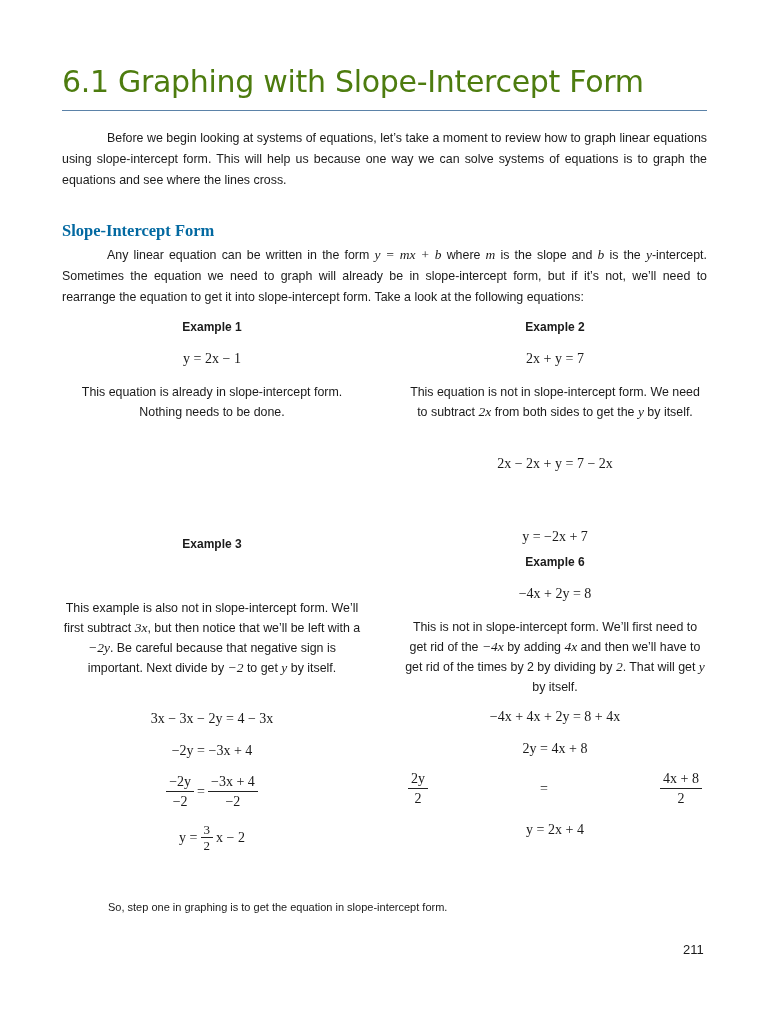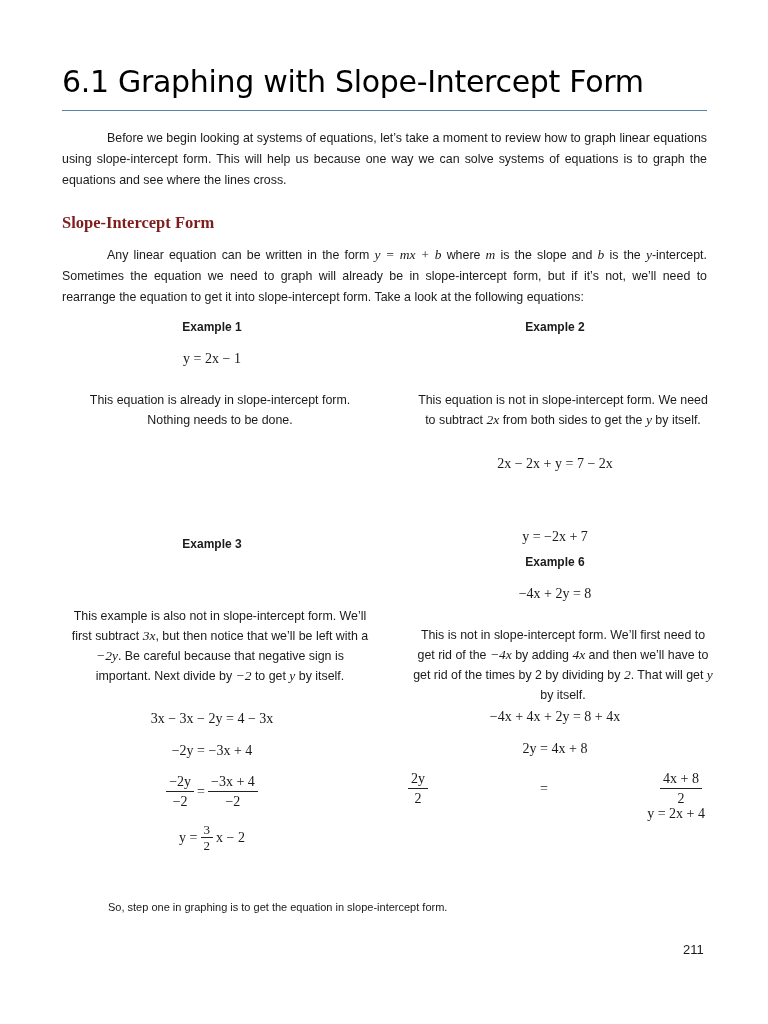--- a/index.html
+++ b/index.html
@@ -1,35 +1,35 @@
 <!DOCTYPE html>
 <html><head>
 <meta charset="utf-8">
 <style>
   html, body { margin: 0; padding: 0; background: #ffffff; }
   body { width: 768px; height: 1024px; position: relative; overflow: hidden;
          font-family: "Liberation Sans", "DejaVu Sans", sans-serif; color: #1a1a1a; }
   .page { position: absolute; left: 0; top: 0; width: 768px; height: 1024px; }
   .title { position: absolute; left: 62px; top: 64px; font-family: "DejaVu Sans", sans-serif;
-           font-size: 30px; color: #000000; letter-spacing: -0.3px; font-weight: normal; margin: 0; }
+           font-size: 30px; color: #4d7c0f; letter-spacing: -0.3px; font-weight: normal; margin: 0; }
   .title-rule { position: absolute; left: 62px; top: 110px; width: 645px; height: 1px; background: #5b82a8; }
   .para { position: absolute; left: 62px; width: 645px; font-size: 12.4px; line-height: 21px;
           text-align: justify; margin: 0; }
   .para .indent { display: inline-block; width: 45px; }
   .p1 { top: 128px; }
-  .h2 { position: absolute; left: 62px; top: 213px; margin: 0; font-family: "Liberation Serif", "DejaVu Serif", serif;
-        font-weight: bold; font-size: 16.5px; color: #7f1d1d; }
+  .h2 { position: absolute; left: 62px; top: 221px; margin: 0; font-family: "Liberation Serif", "DejaVu Serif", serif;
+        font-weight: bold; font-size: 16.5px; color: #0369a1; }
   .p2 { top: 244px; }
   .m { font-family: "Liberation Serif", "DejaVu Serif", serif; font-style: italic; font-size: 13.5px; }
   .col { position: absolute; width: 300px; text-align: center; }
   .col-left { left: 62px; }
   .col-right { left: 405px; }
   .ex-title { font-weight: bold; font-size: 12px; margin: 0; position: absolute; left: 0; width: 100%; }
   .eq { font-family: "Liberation Serif", "DejaVu Serif", serif; font-size: 14px; position: absolute; left: 0; width: 100%; }
-  .desc { font-size: 12.4px; line-height: 20px; position: absolute; left: 0; width: 100%; margin: 8px; }
+  .desc { font-size: 12.4px; line-height: 20px; position: absolute; left: 0; width: 100%; margin: 0; }
   .frac-row { position: absolute; left: 0; width: 100%; display: flex; justify-content: center; align-items: center;
               font-family: "Liberation Serif", "DejaVu Serif", serif; font-size: 14px; }
   .frac { display: inline-flex; flex-direction: column; align-items: center; margin: 0 3px; }
   .frac .num { padding: 0 3px 1px; border-bottom: 1px solid #222; line-height: 17px; }
   .frac .den { padding: 1px 3px 0; line-height: 17px; }
   .frac.small { font-size: 13px; }
   .frac.small .num, .frac.small .den { line-height: 13px; }
   .p3 { top: 901px; left: 108px; font-size: 11px; position: absolute; margin: 0; }
   .pagenum { position: absolute; left: 683px; top: 942px; font-size: 13px; margin: 0; }
 </style>
@@ -48,20 +48,21 @@
   <p class="para p2"><span class="indent"></span><span>Any linear equation can be written in the form </span><span class="m">y = mx + b</span><span> where </span><span class="m">m</span><span> is the slope and </span><span class="m">b</span><span> is the </span><span class="m">y</span><span>-intercept.  Sometimes the equation we need to graph will already be in slope-intercept form, but if it’s not, we’ll need to rearrange the equation to get it into slope-intercept form.  Take a look at the following equations:</span></p>
 
   <div class="col col-left" style="top:318px;height:120px;">
     <p class="ex-title" style="top:2px;">Example 1</p>
     <div class="eq" style="top:33px;">y = 2x − 1</div>
     <p class="desc" style="top:64px;padding:0 10px;box-sizing:border-box;">This equation is already in slope-intercept form. Nothing needs to be done.</p>
   </div>
 
   <div class="col col-right" style="top:318px;height:195px;">
     <p class="ex-title" style="top:2px;">Example 2</p>
+    <div class="eq" style="top:33px;">2x + y = 7</div>
     <p class="desc" style="top:64px;"><span>This equation is not in slope-intercept form.  We need to subtract </span><span class="m">2x</span><span> from both sides to get the </span><span class="m">y</span><span> by itself.</span></p>
     <div class="eq" style="top:138px;">2x − 2x + y = 7 − 2x</div>
     <div class="eq" style="top:170px;margin-top:41px;">y = −2x + 7</div>
   </div>
 
   <div class="col col-left" style="top:535px;height:330px;">
     <p class="ex-title" style="top:2px;">Example 3</p>
     <p class="desc" style="top:63px;"><span>This example is also not in slope-intercept form. We’ll first subtract </span><span class="m">3x</span><span>, but then notice that we’ll be left with a </span><span class="m">−2y</span><span>.  Be careful because that negative sign is important.  Next divide by </span><span class="m">−2</span><span> to get </span><span class="m">y</span><span> by itself.</span></p>
     <div class="eq" style="top:176px;">3x − 3x − 2y = 4 − 3x</div>
     <div class="eq" style="top:208px;">−2y = −3x + 4</div>
@@ -96,19 +97,19 @@
       <span class="frac">
           <span class="num">2y</span>
           <span class="den">2</span>
         </span>
       <span>=</span>
       <span class="frac">
           <span class="num">4x + 8</span>
           <span class="den">2</span>
         </span>
     </div>
-    <div class="eq" style="top:253px;text-align:right;">y = 2x + 4</div>
+    <div class="eq" style="top:269px;">y = 2x + 4</div>
   </div>
 
   <p class="p3">So, step one in graphing is to get the equation in slope-intercept form.</p>
   <p class="pagenum">211</p>
 
 </div>
 
 </body></html>

